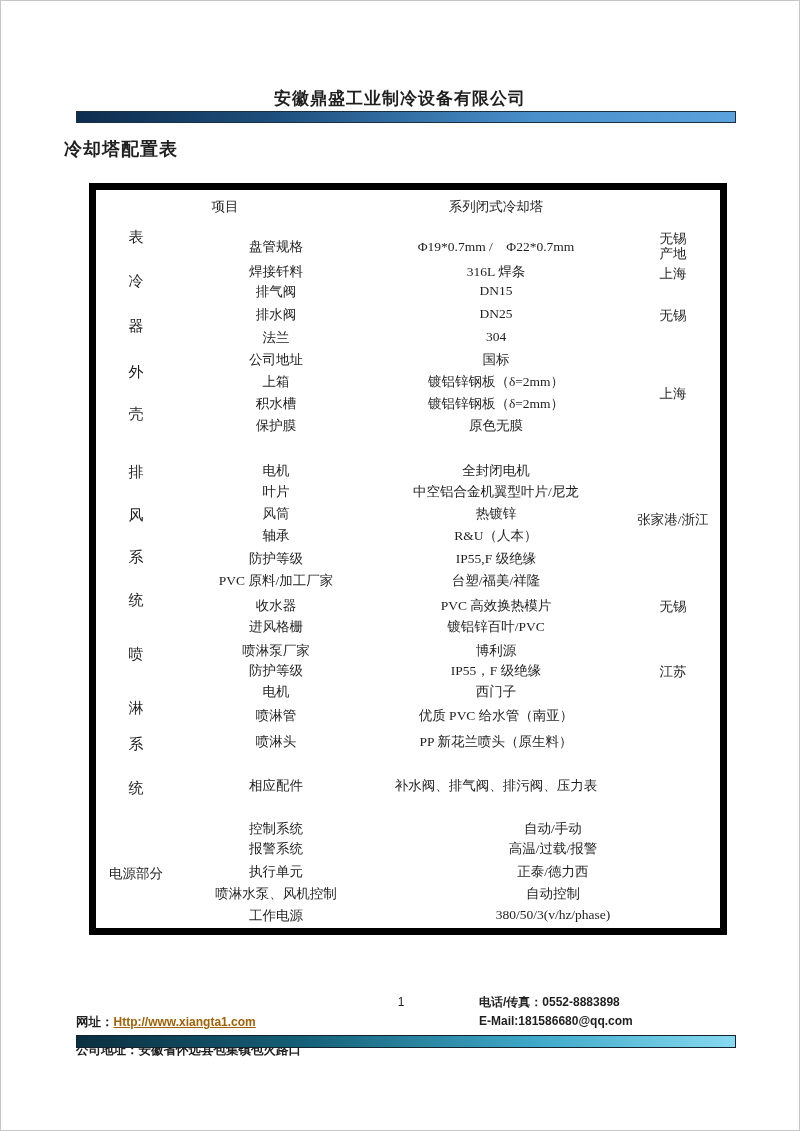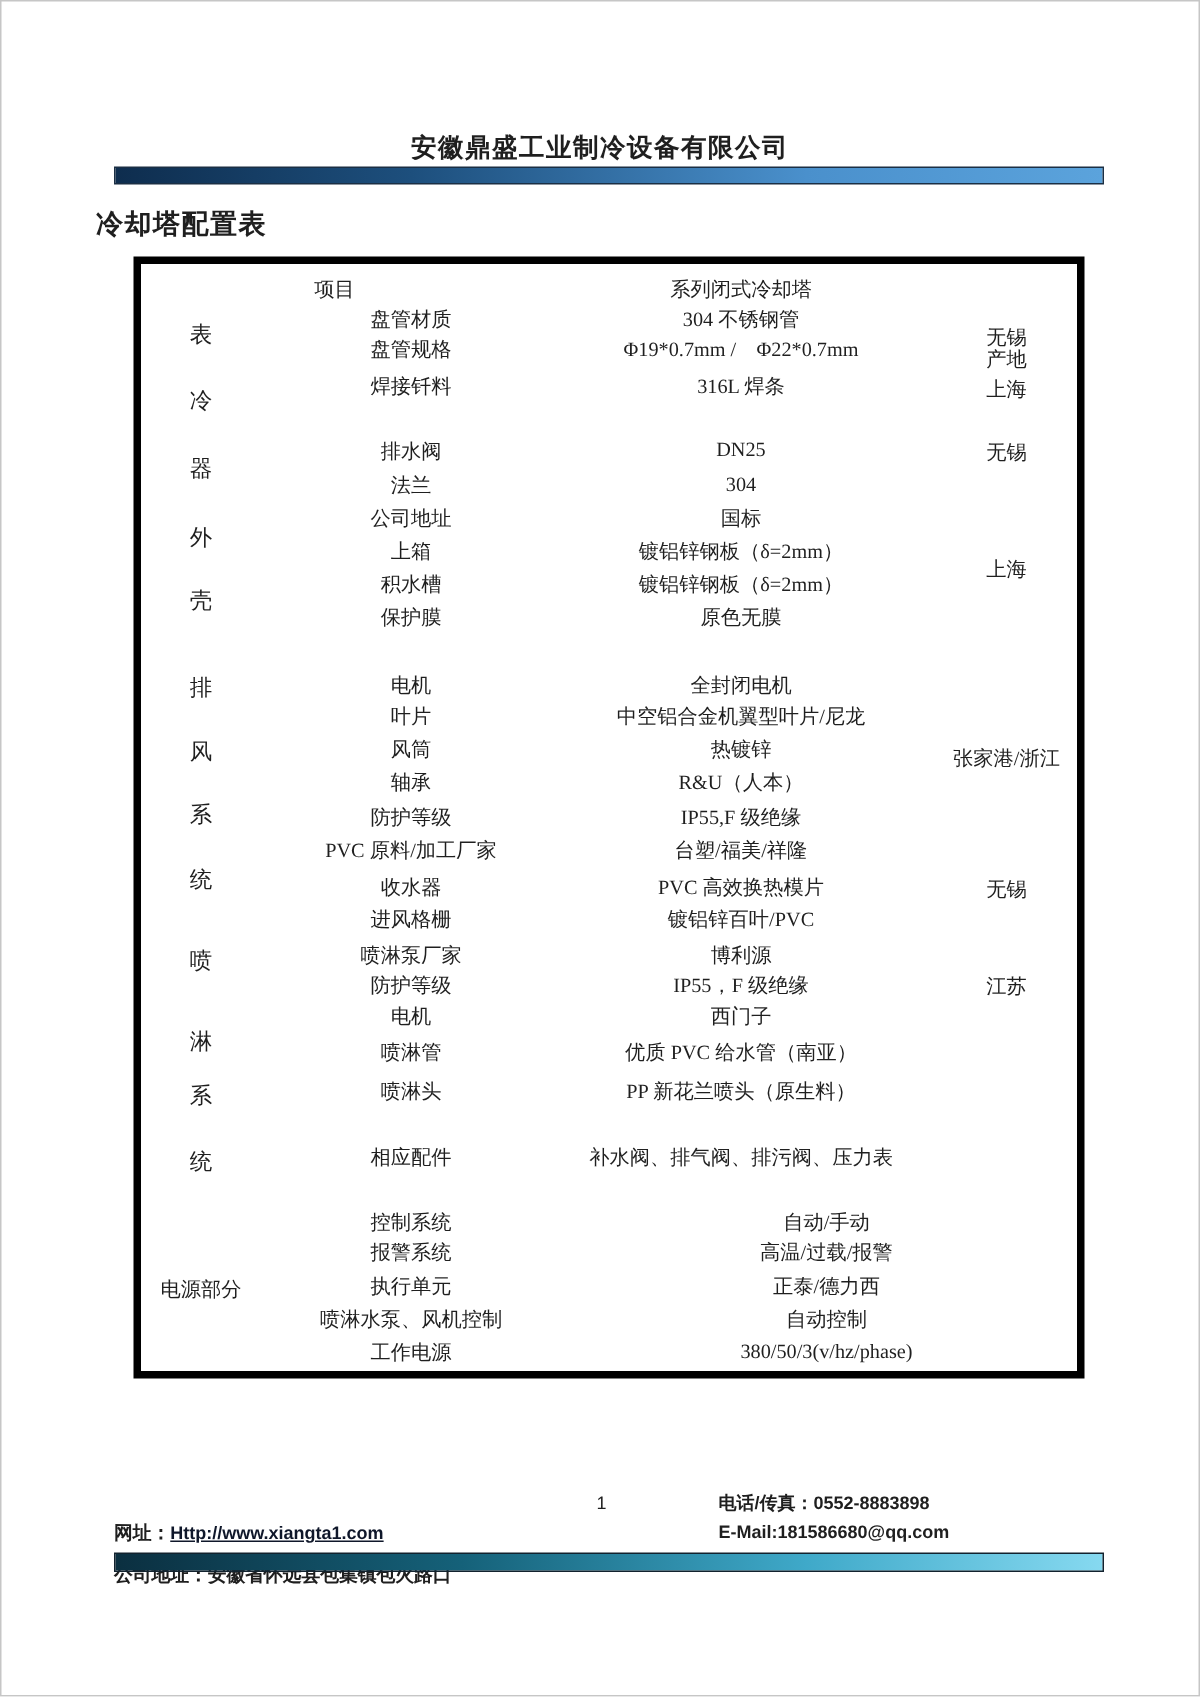--- a/index.html
+++ b/index.html
@@ -22,22 +22,22 @@
     position:absolute;top:110px;left:75px;width:658px;height:10px;
     background:linear-gradient(to right,#0e2d4e,#1d4f7d 30%,#4a90cc 70%,#5ba3dc);
     border:1.5px solid #1b2f44;
   }
   .doc-title{
     position:absolute;top:136px;left:63px;
     font-size:18px;font-weight:bold;letter-spacing:1px;
   }
   
   .spec-table{
-    position:absolute;left:88px;top:170px;width:624px;height:738px;
-    border:5px solid #000000;
+    position:absolute;left:88px;top:182px;width:624px;height:738px;
+    border:7px solid #000000;
     font-size:13.5px;
   }
   .trow{position:absolute;left:0;width:100%;height:20px;}
   .c-item{position:absolute;left:180px;transform:translateX(-50%);white-space:nowrap;}
   .c-value{position:absolute;left:400px;transform:translateX(-50%);white-space:nowrap;}
   .c-value.pv{left:457px;}
   .c-head-item{position:absolute;left:129px;transform:translateX(-50%);white-space:nowrap;}
   .c-origin{position:absolute;left:577px;transform:translateX(-50%);white-space:nowrap;margin-top:47px;}
   .sec-char{
     position:absolute;left:40px;transform:translateX(-50%);
@@ -47,21 +47,21 @@
     position:absolute;left:577px;transform:translateX(-50%);
     white-space:nowrap;font-size:13.5px;
   }
   .power-label{
     position:absolute;left:40px;transform:translateX(-50%);
     white-space:nowrap;font-size:13.5px;
   }
   .f-address{position:absolute;left:75px;top:993px;font-size:12.5px;font-weight:bold;margin-top:48px;}
   .f-web{position:absolute;left:75px;top:1013px;font-size:12.5px;font-weight:bold;}
   .f-weblink{
-    color:#0f172a;text-decoration:underline;
+    color:#a16207;text-decoration:underline;
     font-family:"Liberation Sans","DejaVu Sans",sans-serif;font-size:12px;
   }
   .f-page{
     position:absolute;left:390px;top:994px;width:20px;text-align:center;
     font-size:12px;font-family:"Liberation Sans","DejaVu Sans",sans-serif;
   }
   .f-right{
     position:absolute;left:478px;top:993px;width:222px;text-align:left;
     font-family:"Liberation Sans","DejaVu Sans",sans-serif;
     font-size:12px;font-weight:bold;
@@ -83,31 +83,31 @@
   <div class="doc-title">冷却塔配置表</div>
 
   <div class="spec-table">
 
     <div class="trow" style="top:8px">
       <span class="c-head-item">项目</span>
       <span class="c-value">系列闭式冷却塔</span>
       <span class="c-origin">产地</span>
     </div>
 
-    <div class="trow" style="top:28px">
-        <span class="c-item">盘管材质</span>
-        <span class="c-value">304 不锈钢管</span>
-      </div>
     <div class="trow" style="top:48px">
         <span class="c-item">盘管规格</span>
         <span class="c-value">Φ19*0.7mm /　Φ22*0.7mm</span>
       </div>
     <div class="trow" style="top:73px">
         <span class="c-item">焊接钎料</span>
         <span class="c-value">316L 焊条</span>
+      </div>
+    <div class="trow" style="top:93px">
+        <span class="c-item">排气阀</span>
+        <span class="c-value">DN15</span>
       </div>
     <div class="trow" style="top:116px">
         <span class="c-item">排水阀</span>
         <span class="c-value">DN25</span>
       </div>
     <div class="trow" style="top:139px">
         <span class="c-item">法兰</span>
         <span class="c-value">304</span>
       </div>
     <div class="trow" style="top:161px">

